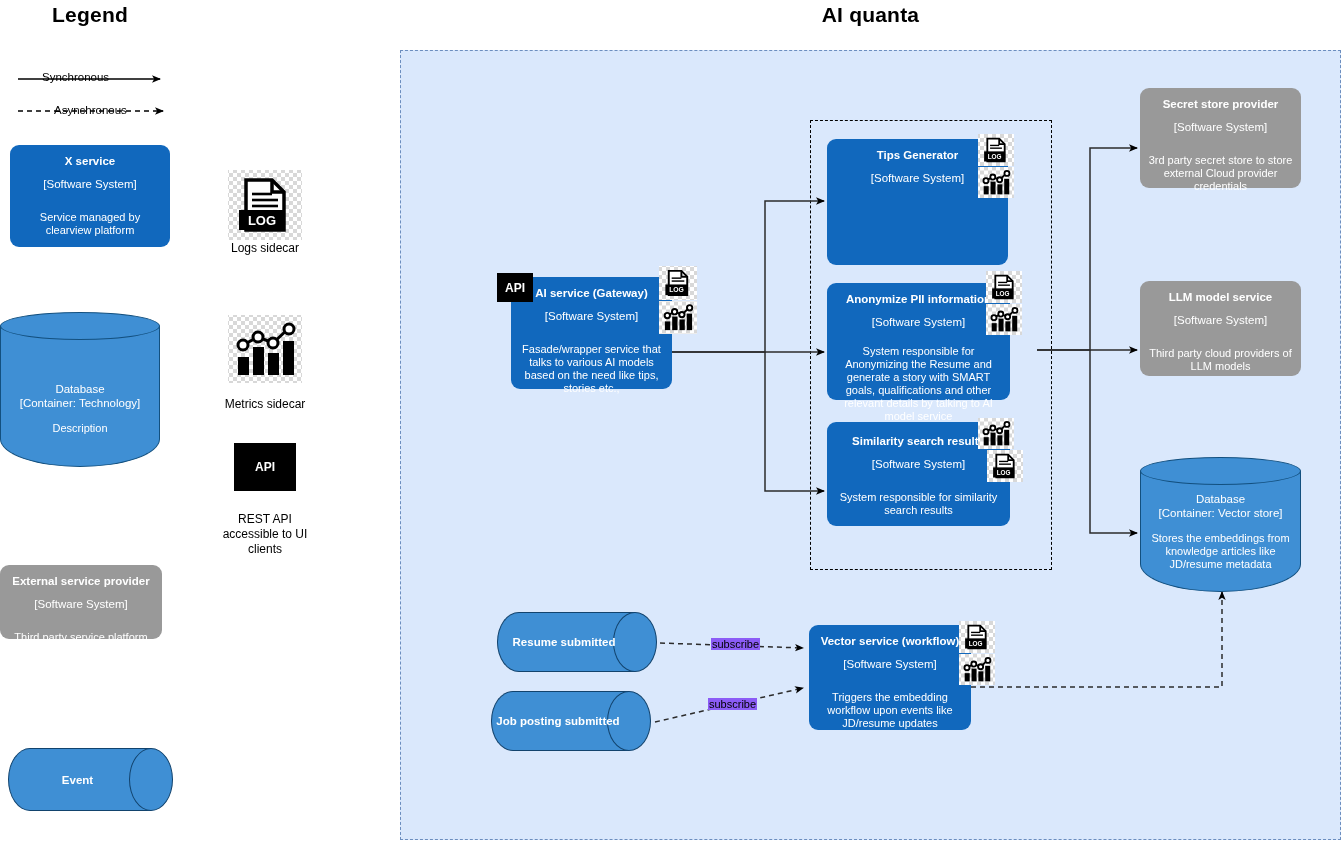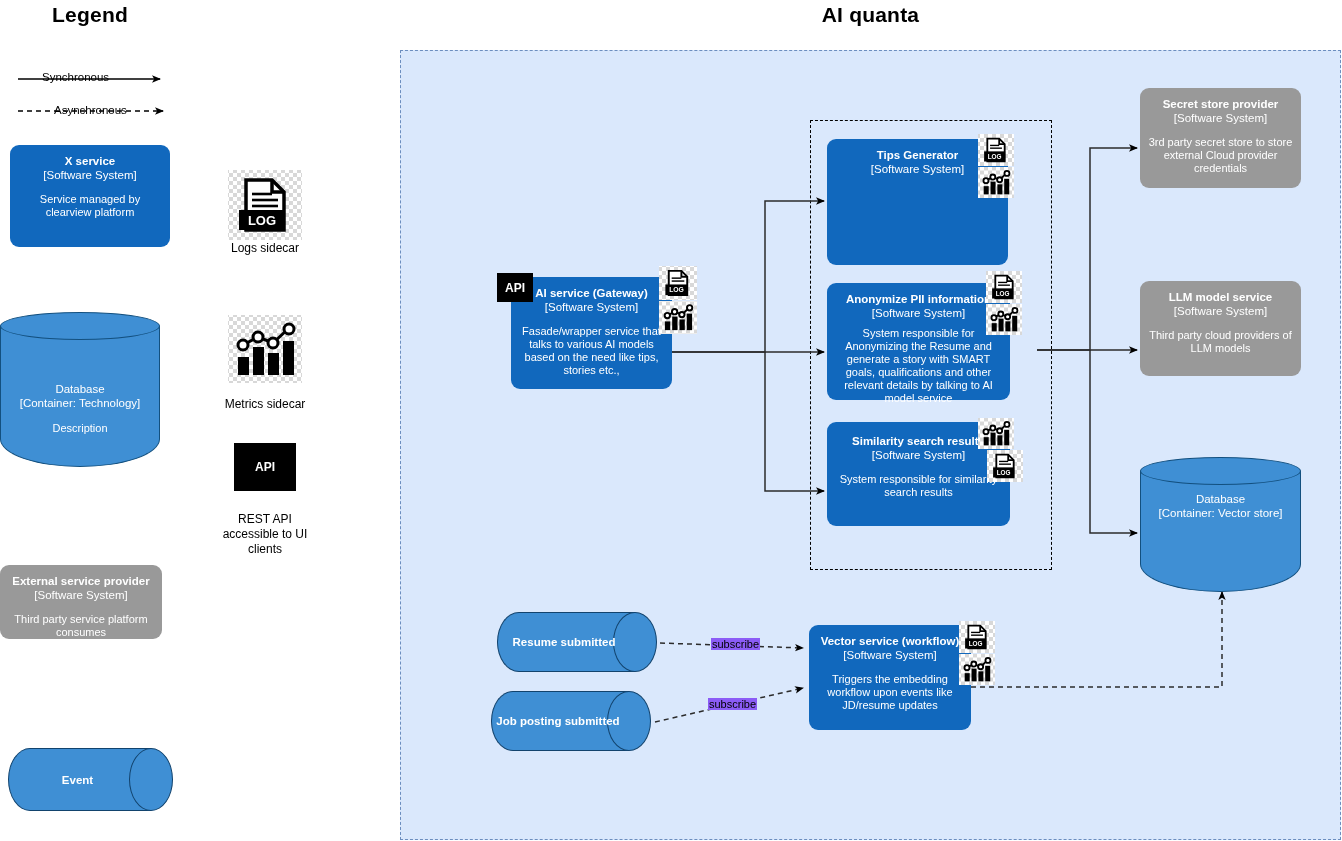--- a/index.html
+++ b/index.html
@@ -8,21 +8,21 @@
     font-family:"Liberation Sans","DejaVu Sans",sans-serif;
     color:#000;
   }
   .abs{position:absolute;}
   .ttl{font-size:21px;font-weight:bold;text-align:center;letter-spacing:.2px;}
 
   
   .c4box{
     position:absolute;border-radius:9px;box-sizing:border-box;
     display:flex;flex-direction:column;align-items:center;justify-content:flex-start;
-    color:#fff;text-align:center;padding:9px 8px;
+    color:#fff;text-align:center;padding:9px 8px;gap:9px;
   }
   .c4box.blue{background:#1168bd;}
   .c4box.grey{background:#999999;}
   .c4name{font-weight:bold;font-size:11.5px;line-height:14px;}
   .c4type{font-size:11.5px;line-height:14px;font-weight:normal;}
   .c4desc{font-size:11px;line-height:13px;margin-top:11px;}
 
   
   .cyl{position:absolute;}
   .cyl .body{
@@ -329,20 +329,21 @@
   <div class="c4type">[Software System]</div>
   <div class="c4desc">Third party cloud providers of LLM models</div>
 </div>
 
 <div class="cyl" style="left:1140px;top:457px;width:161px;height:135px;">
   <div class="body"></div>
   <div class="top"></div>
   <div class="txt" style="top:35px;">
     <div>Database</div>
     <div>[Container: Vector store]</div>
+    <div class="d">Stores the embeddings from knowledge articles like JD/resume metadata</div>
   </div>
 </div>
 
 <div class="hcyl" style="left:497px;top:612px;width:160px;height:60px;">
   <div class="body"></div>
   <div class="cap"></div>
   <div class="txt">Resume submitted</div>
 </div>
 
 <div class="hcyl" style="left:491px;top:691px;width:160px;height:60px;">

